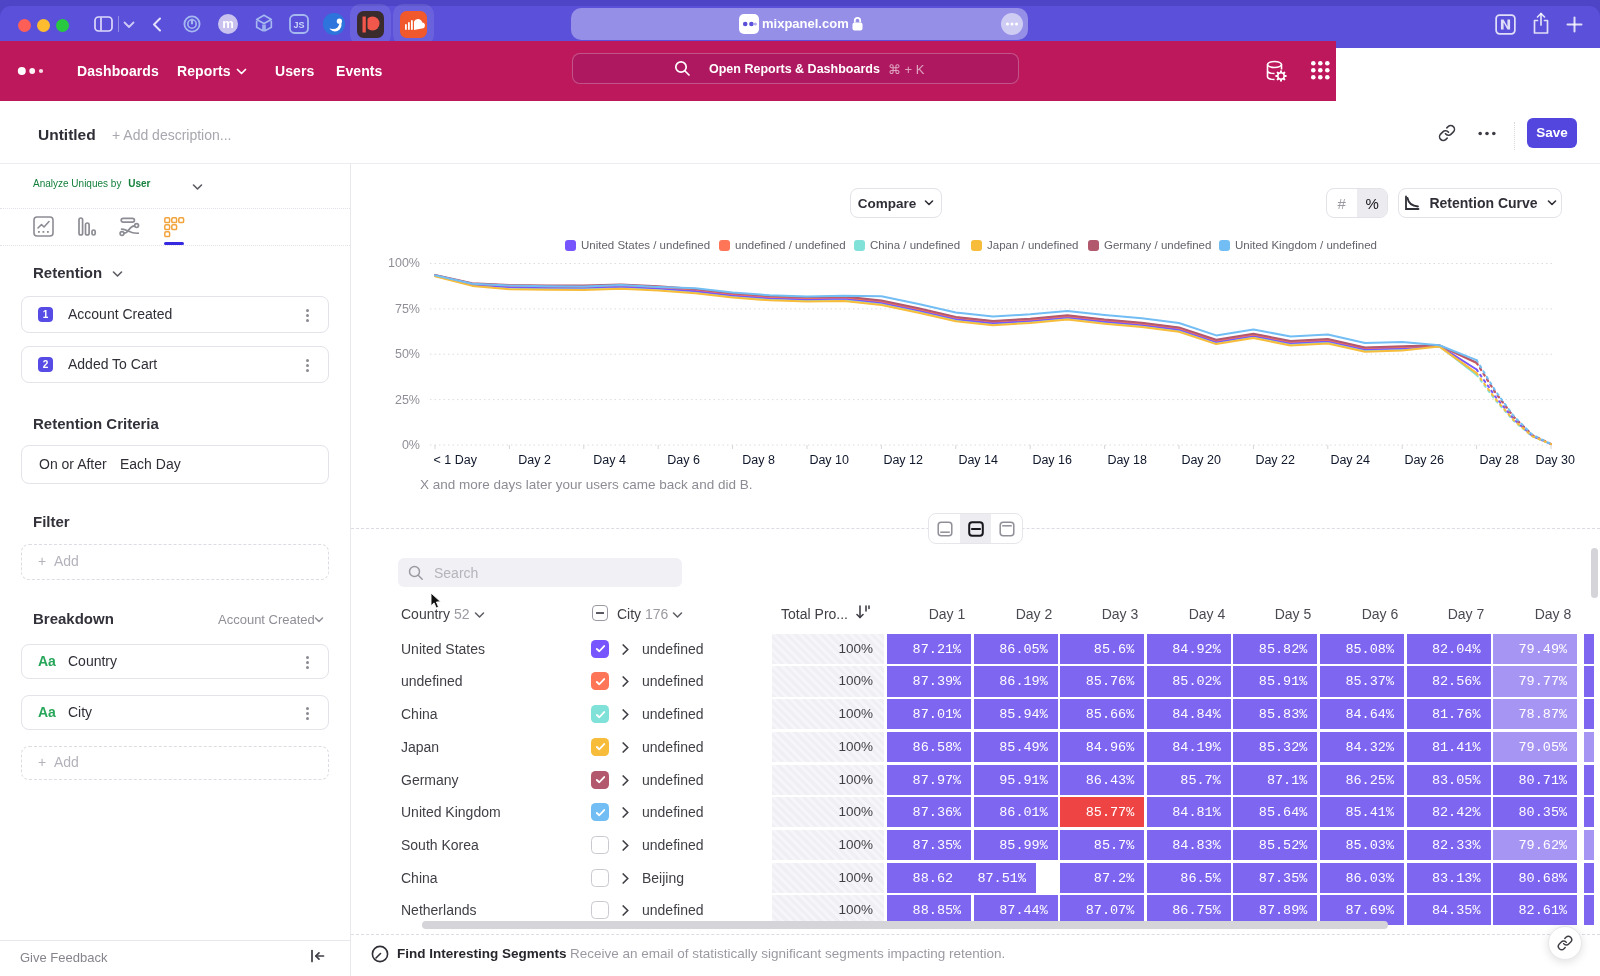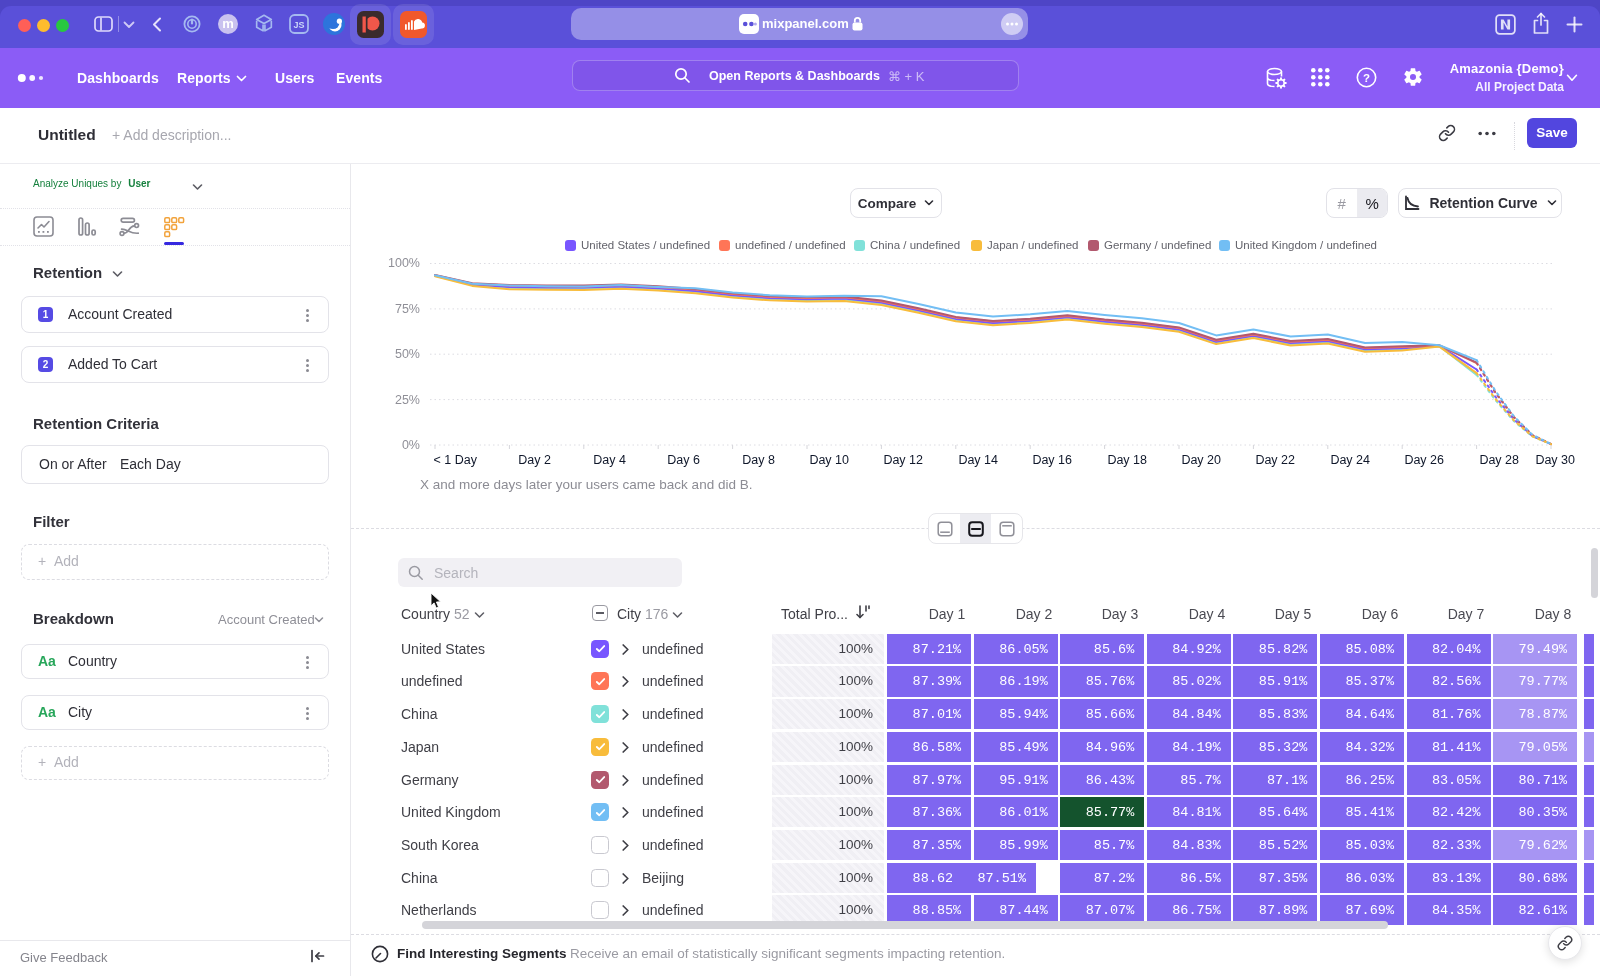--- a/index.html
+++ b/index.html
@@ -1,18 +1,18 @@
 <!DOCTYPE html>
 <html><head><meta charset="utf-8"><style>
 *{margin:0;padding:0;box-sizing:border-box}
 html,body{width:1600px;height:976px;overflow:hidden;font-family:"Liberation Sans",sans-serif;background:#fff;position:relative}
 .abs{position:absolute}
 .browser{position:absolute;left:0;top:6px;width:1600px;height:42px;background:#5a50d9;border-radius:11px 11px 0 0}
 .topstrip{position:absolute;left:0;top:0;width:1600px;height:18px;background:#4e45c6}
-.appbar{position:absolute;left:0;top:48px;width:1600px;height:60px;background:#8b5cf6}
+.appbar{position:absolute;left:0;top:41px;width:1336px;height:60px;background:#be185d}
 .tl{position:absolute;top:18.5px;width:13px;height:13px;border-radius:50%}
 .navl{position:absolute;color:#fff;font-size:14px;font-weight:700;letter-spacing:.1px}
 .titlerow{position:absolute;left:0;top:108px;width:1600px;height:56px;background:#fff;border-bottom:1px solid #ececf0}
 .sidebar{position:absolute;left:0;top:164px;width:351px;height:812px;background:#fff;border-right:1px solid #e8e8ec}
 .scard{position:absolute;left:21px;width:308px;background:#fff;border:1px solid #e3e3e9;border-radius:8px}
 .dash{border:1.5px dashed #dcdce2;background:#fff}
 .dots3{position:absolute;right:13px;width:3px}
 .dots3 i{display:block;width:3px;height:3px;border-radius:50%;background:#8a8a92;margin:2px 0}
 .stitle{position:absolute;left:33px;font-size:15px;font-weight:700;color:#32323a}
 .main{position:absolute;left:351px;top:164px;width:1249px;height:812px;background:#fff}
@@ -587,21 +587,21 @@
           <polyline points="2,6.5 4.7,9 10,3.3" fill="none" stroke="#fff" stroke-width="2" stroke-linecap="round" stroke-linejoin="round"></polyline>
         </svg>
       </div>
       <svg class="chev" width="7" height="11" viewBox="0 0 7 11">
         <polyline points="1.2,1 5.8,5.5 1.2,10" fill="none" stroke="#3f3f46" stroke-width="1.7" stroke-linecap="round" stroke-linejoin="round"></polyline>
       </svg>
       <div class="tc-city">undefined</div>
       <div class="tc-total"><span>100%</span></div>
       <div class="cell" style="left:887.2px;background:#7f66f0">87.36%</div>
       <div class="cell" style="left:973.8px;background:#7f66f0">86.01%</div>
-      <div class="cell" style="left:1060.3px;background:#14532d">85.77%</div>
+      <div class="cell" style="left:1060.3px;background:#ef4444">85.77%</div>
       <div class="cell" style="left:1146.8px;background:#7f66f0">84.81%</div>
       <div class="cell" style="left:1233.4px;background:#7f66f0">85.64%</div>
       <div class="cell" style="left:1320.0px;background:#7f66f0">85.41%</div>
       <div class="cell" style="left:1406.5px;background:#7f66f0">82.42%</div>
       <div class="cell" style="left:1493.1px;background:#7f66f0">80.35%</div>
       <div class="cell" style="left:1584px;width:6px;background:#7f66f0"></div>
     </div>
 <div class="trow" style="top:829.9px">
       <div class="tc-country">South Korea</div>
       <div class="cb cbu"></div>

